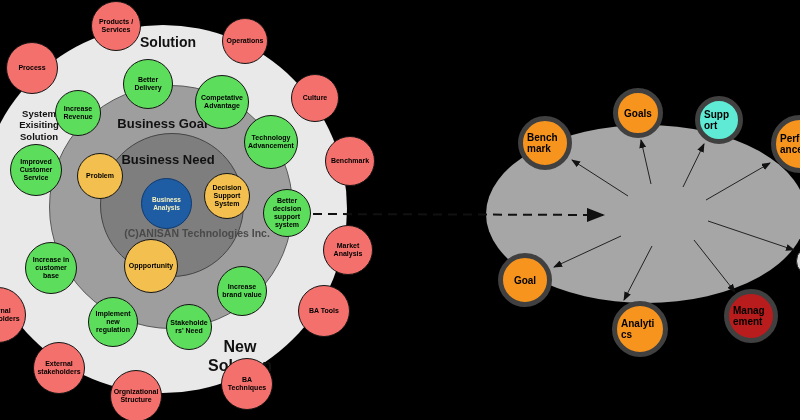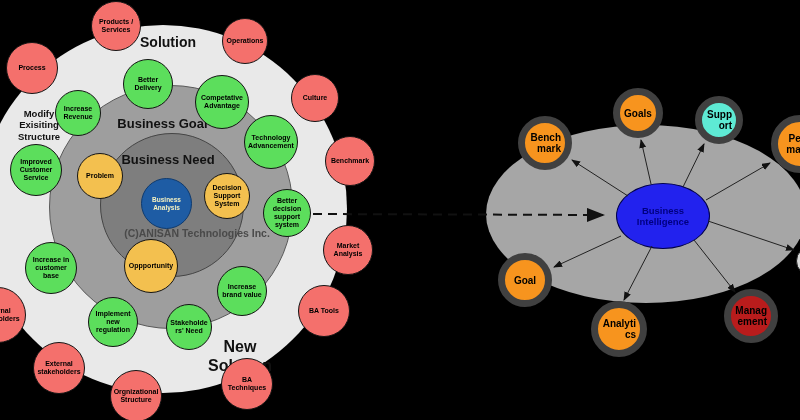--- a/index.html
+++ b/index.html
@@ -24,22 +24,22 @@
   #lbl-new-solution{left:192px;top:337px;width:96px;font-size:16px;}
   #lbl-side-note{left:3px;top:108px;width:72px;font-size:9.5px;}
   .bubble{
     position:absolute;border-radius:50%;border:1px solid #141414;
     display:flex;align-items:center;justify-content:center;text-align:center;
     font-weight:bold;color:#000;box-sizing:border-box;z-index:5;
     line-height:1.12;overflow-wrap:anywhere;word-break:break-word;padding:1px 2px;
     font-size:7px;
   }
   .node{
-    position:absolute;border-radius:50%;border:7px solid #404040;
-    display:flex;align-items:center;justify-content:center;text-align:right;
+    position:absolute;border-radius:50%;border:5px solid #404040;
+    display:flex;align-items:center;justify-content:center;text-align:left;
     font-weight:bold;color:#000;box-sizing:border-box;z-index:5;
     line-height:1.1;overflow-wrap:anywhere;word-break:break-word;padding:0 4px;
     font-size:10px;
   }
   #gray-ellipse{position:absolute;left:486px;top:125px;width:320px;height:178px;border-radius:50%;z-index:1;}
   #blue-ellipse{
     position:absolute;left:616px;top:183px;width:92px;height:64px;border-radius:50%;
     border:1px solid #00004a;display:flex;align-items:center;justify-content:center;
     text-align:center;font-weight:bold;font-size:9.5px;line-height:1.2;z-index:2;
   }
@@ -57,21 +57,21 @@
   <div class="ring" id="ring-inner" style="background: rgb(126, 126, 126);"></div>
   <div id="center-blue" style="background: rgb(30, 92, 164); color: rgb(247, 243, 194);">
     <span>Business Analysis</span>
   </div>
 
   <div class="diagram-label" id="lbl-solution">Solution</div>
   <div class="diagram-label" id="lbl-business-goal">Business Goal</div>
   <div class="diagram-label" id="lbl-business-need">Business Need</div>
   <div class="diagram-label" id="lbl-watermark">(C)ANISAN Technologies Inc.</div>
   <div class="diagram-label" id="lbl-new-solution">New Solution</div>
-  <div class="diagram-label" id="lbl-side-note">Modify Exisiting Structure</div>
+  <div class="diagram-label" id="lbl-side-note">System Exisiting Solution</div>
 
   <div>
       <div class="bubble" style="left: 91px; top: 1px; width: 50px; height: 50px; background: rgb(244, 112, 108);">Products / Services</div>
       <div class="bubble" style="left: 222px; top: 18px; width: 46px; height: 46px; background: rgb(244, 112, 108);">Operations</div>
       <div class="bubble" style="left: 6px; top: 42px; width: 52px; height: 52px; background: rgb(244, 112, 108);">Process</div>
       <div class="bubble" style="left: 291px; top: 74px; width: 48px; height: 48px; background: rgb(244, 112, 108);">Culture</div>
       <div class="bubble" style="left: 325px; top: 136px; width: 50px; height: 50px; background: rgb(244, 112, 108);">Benchmark</div>
       <div class="bubble" style="left: 323px; top: 225px; width: 50px; height: 50px; background: rgb(244, 112, 108);">Market Analysis</div>
       <div class="bubble" style="left: 298px; top: 285px; width: 52px; height: 52px; background: rgb(244, 112, 108);">BA Tools</div>
       <div class="bubble" style="left: 221px; top: 358px; width: 52px; height: 52px; background: rgb(244, 112, 108);">BA Techniques</div>
@@ -87,32 +87,29 @@
       <div class="bubble" style="left: 25px; top: 242px; width: 52px; height: 52px; background: rgb(92, 222, 92);">Increase in customer base</div>
       <div class="bubble" style="left: 217px; top: 266px; width: 50px; height: 50px; background: rgb(92, 222, 92);">Increase brand value</div>
       <div class="bubble" style="left: 88px; top: 297px; width: 50px; height: 50px; background: rgb(92, 222, 92);">Implement new regulation</div>
       <div class="bubble" style="left: 166px; top: 304px; width: 46px; height: 46px; background: rgb(92, 222, 92);">Stakeholders' Need</div>
       <div class="bubble" style="left: 77px; top: 153px; width: 46px; height: 46px; background: rgb(243, 192, 79);">Problem</div>
       <div class="bubble" style="left: 204px; top: 173px; width: 46px; height: 46px; background: rgb(243, 192, 79);">Decision Support System</div>
       <div class="bubble" style="left: 124px; top: 239px; width: 54px; height: 54px; background: rgb(243, 192, 79);">Oppportunity</div>
     </div>
 
   <div id="gray-ellipse" style="background: rgb(166, 166, 166);"></div>
-  <div id="blue-ellipse" style="background: rgb(34, 34, 238); color: rgb(0, 0, 128);">
-    <span>Business Intelligence</span>
-  </div>
   <div id="edge-sliver" style="background: rgb(217, 217, 217);"></div>
 
   <div>
       <div class="node" style="left: 518px; top: 116px; width: 54px; height: 54px; background: rgb(247, 148, 30);">Benchmark</div>
       <div class="node" style="left: 613px; top: 88px; width: 50px; height: 50px; background: rgb(247, 148, 30);">Goals</div>
       <div class="node" style="left: 695px; top: 96px; width: 48px; height: 48px; background: #5eead4;">Support</div>
       <div class="node" style="left: 771px; top: 115px; width: 58px; height: 58px; background: rgb(247, 148, 30);">Performance</div>
       <div class="node" style="left: 498px; top: 253px; width: 54px; height: 54px; background: rgb(247, 148, 30);">Goal</div>
-      <div class="node" style="left: 591px; top: 301px; width: 56px; height: 56px; background: rgb(247, 148, 30);">Analytics</div>
+      <div class="node" style="left: 612px; top: 301px; width: 56px; height: 56px; background: rgb(247, 148, 30);">Analytics</div>
       <div class="node" style="left: 724px; top: 289px; width: 54px; height: 54px; background: #b91c1c;">Management</div>
     </div>
 
   <svg id="arrow-layer" width="800" height="420">
     <defs>
       <marker id="ah" markerWidth="9" markerHeight="7" refX="8" refY="3.5" orient="auto">
         <path d="M0,0 L9,3.5 L0,7 z" fill="#111"></path>
       </marker>
     </defs>
     <line x1="313" y1="214" x2="603" y2="215" stroke="#111" stroke-width="2" stroke-dasharray="9 6" marker-end="url(#ah)"></line>

